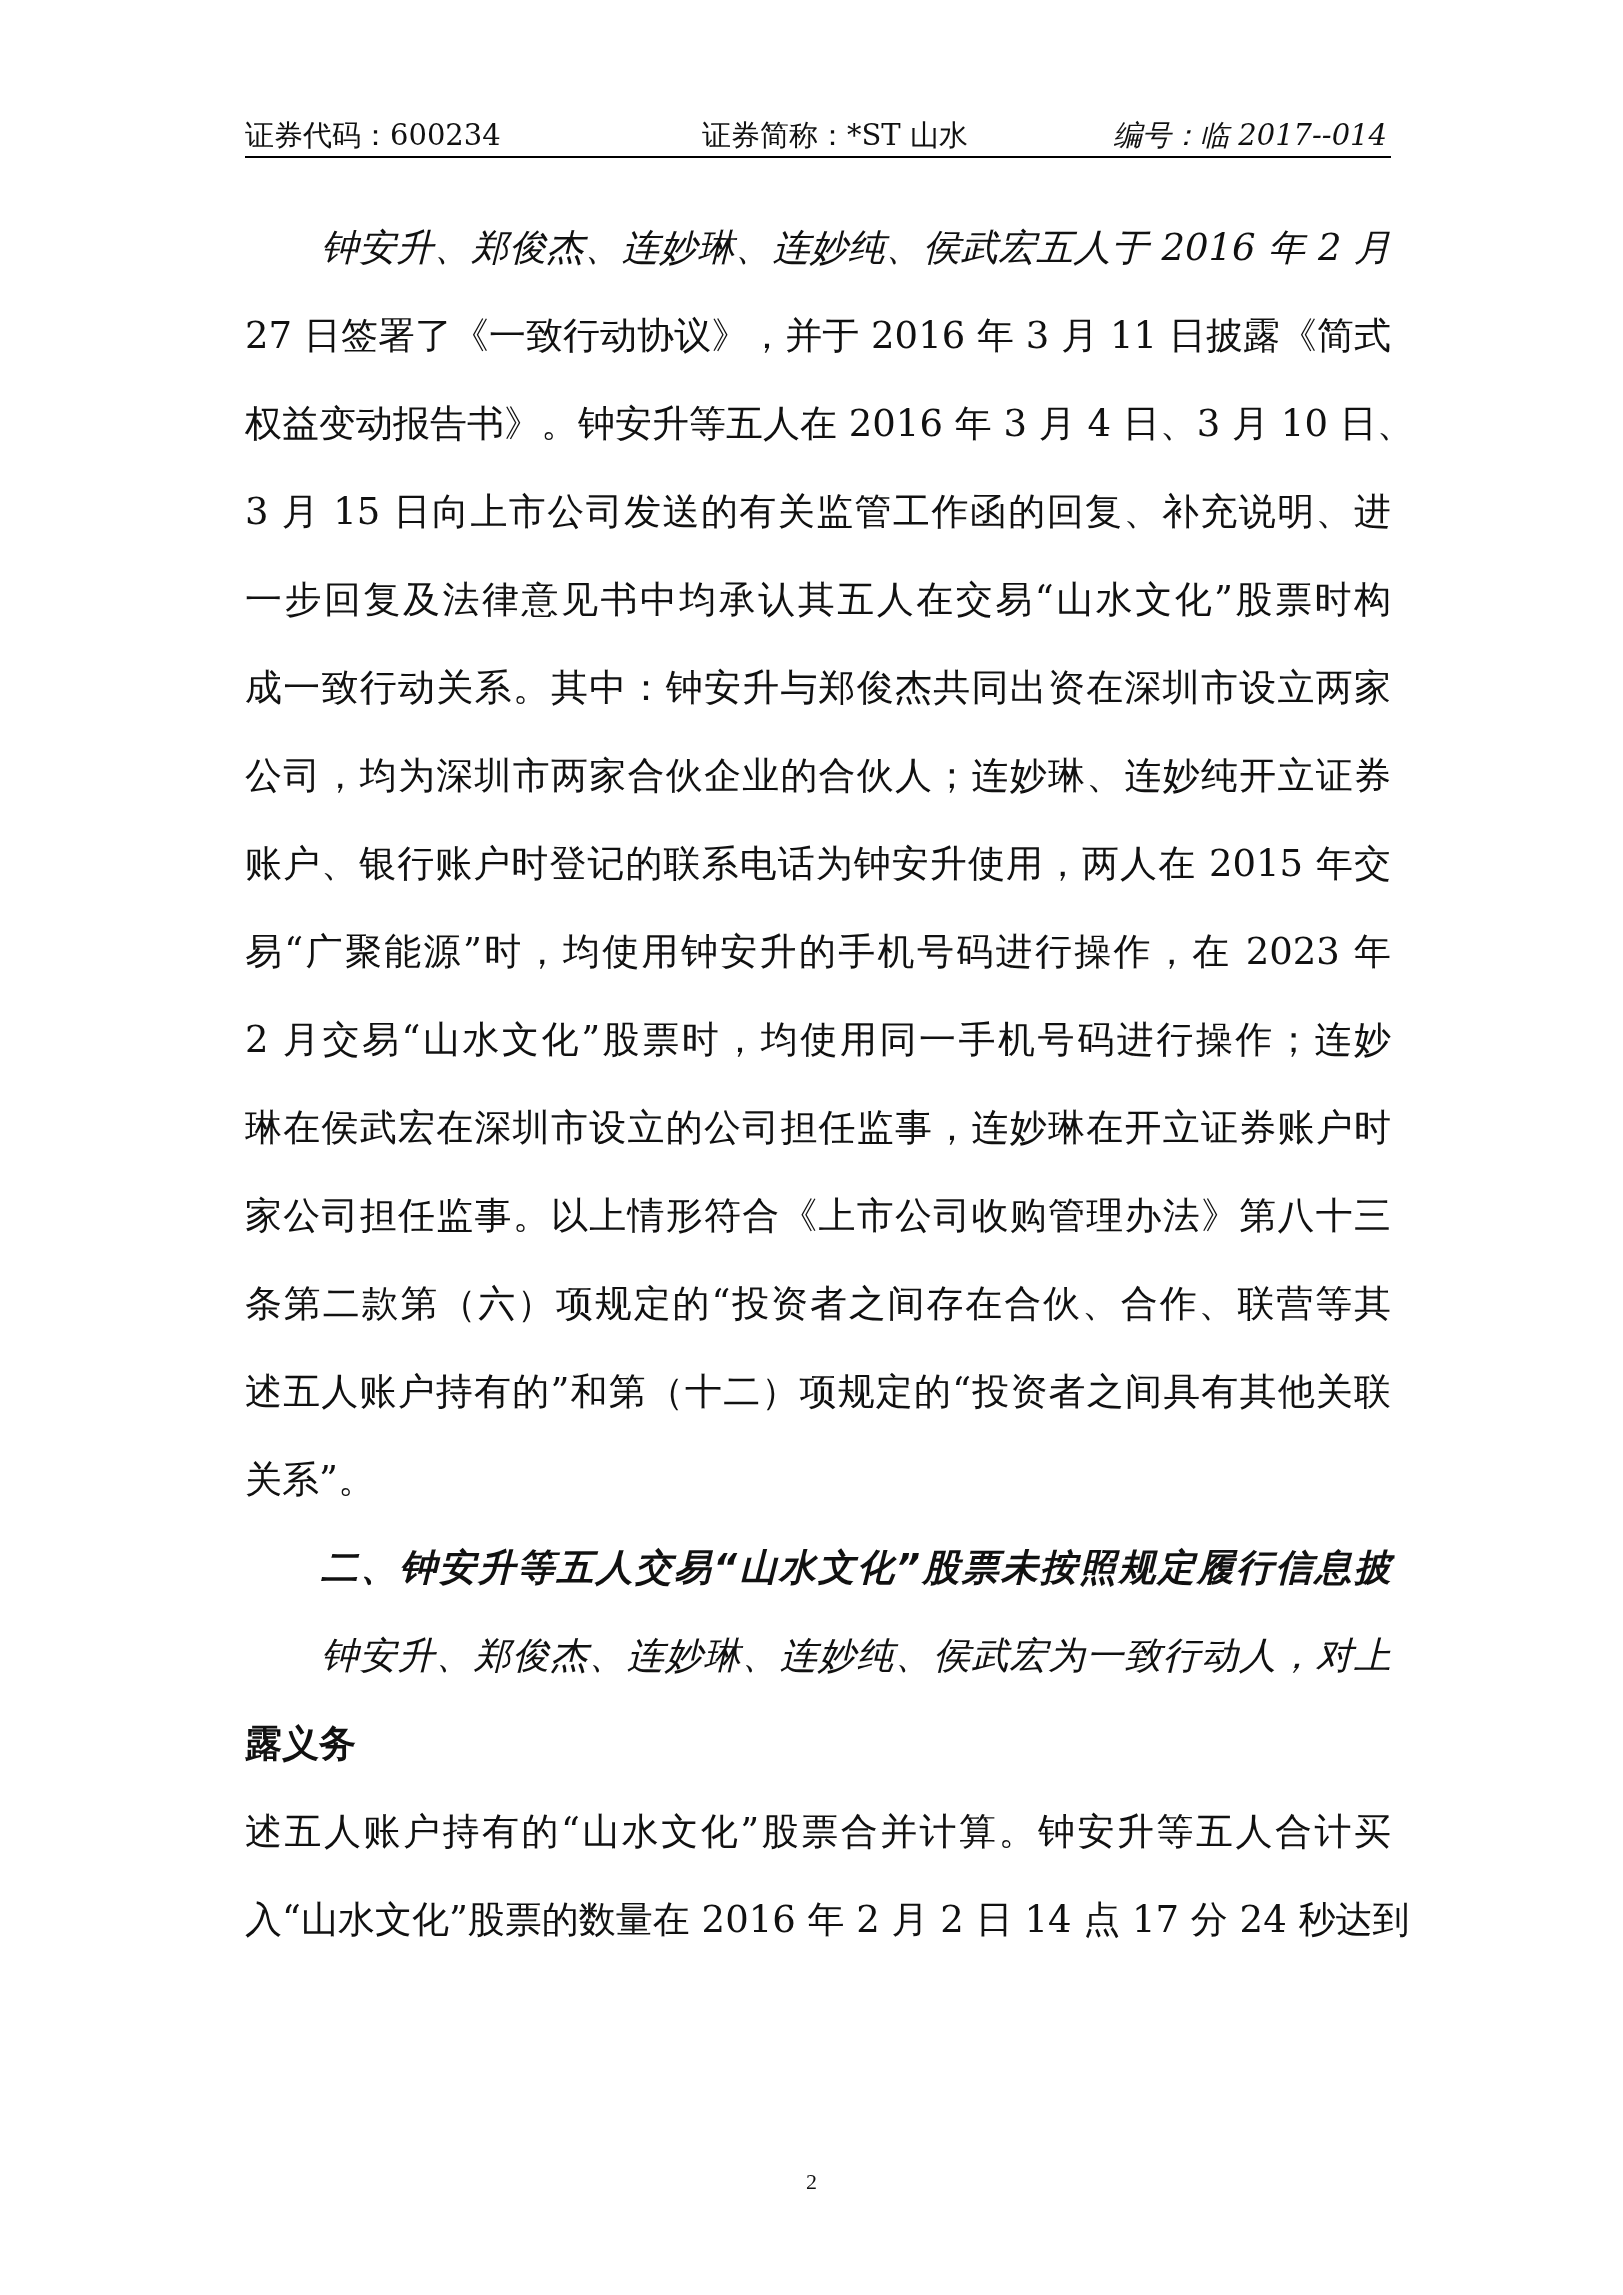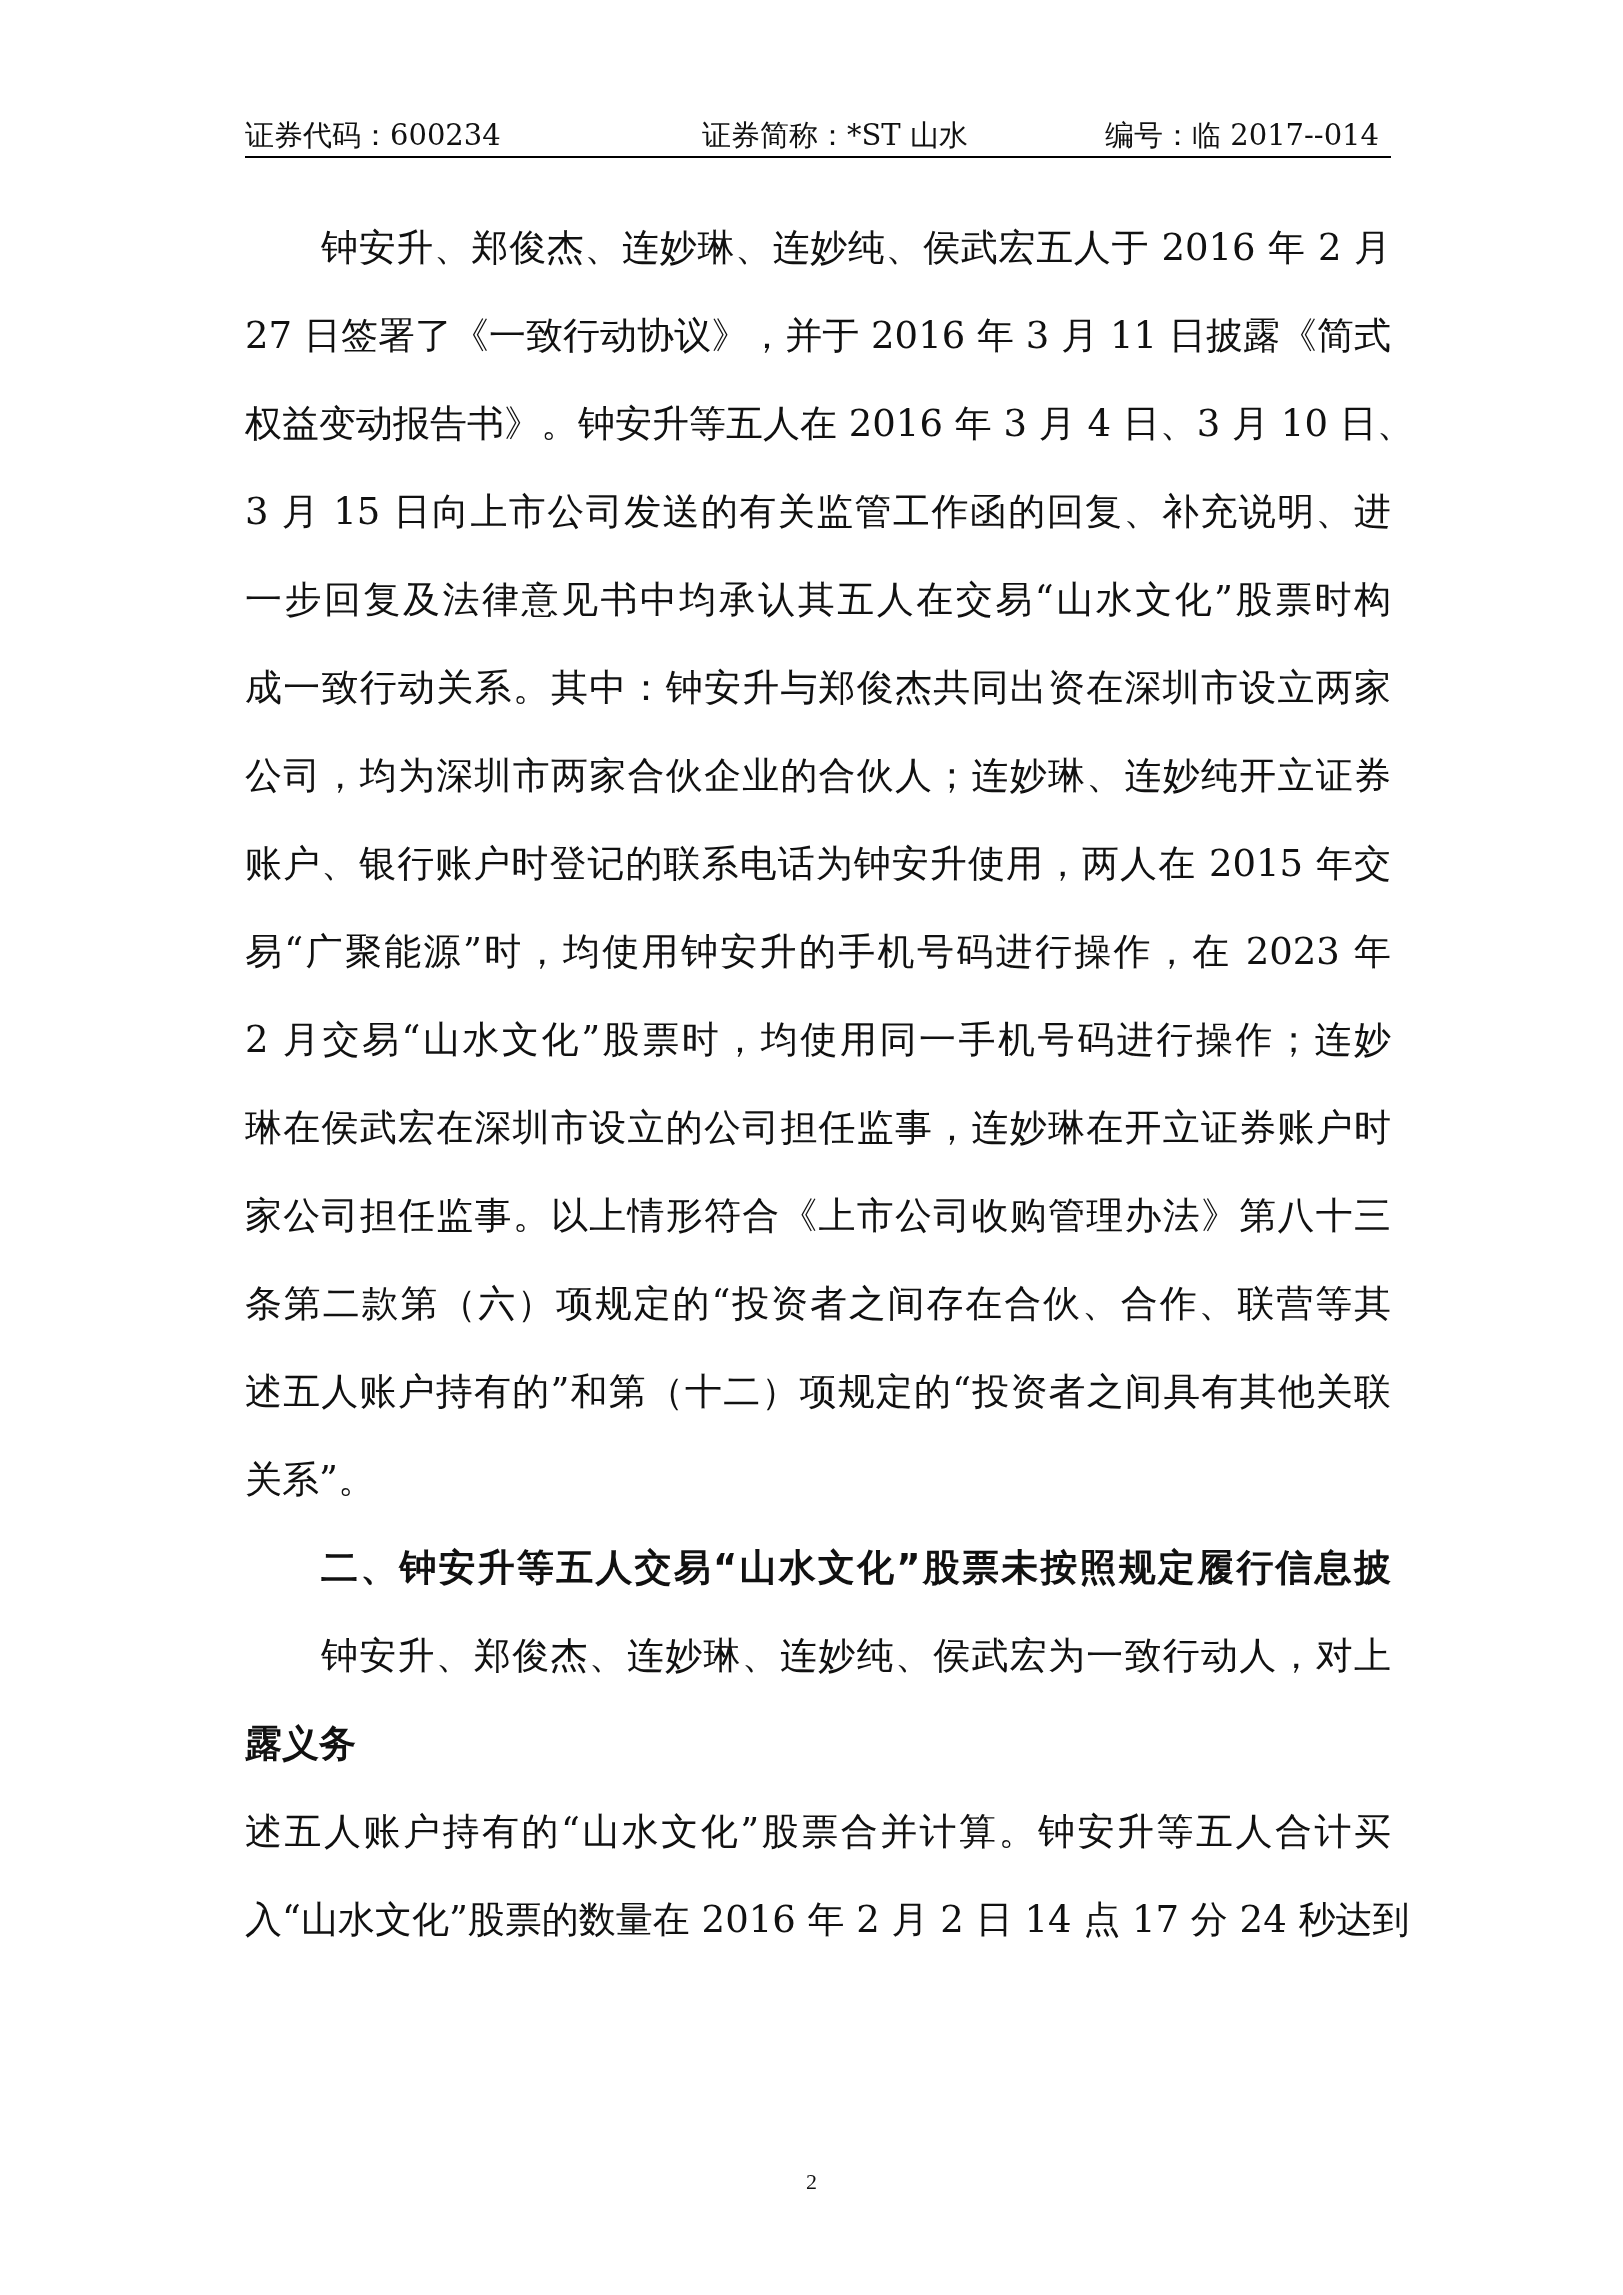--- a/index.html
+++ b/index.html
@@ -3,25 +3,25 @@
 <meta charset="utf-8">
 <style>
   html, body { margin: 0; padding: 0; background: #ffffff; }
   body { width: 1623px; height: 2295px; position: relative; overflow: hidden;
          font-family: "DejaVu Serif", "Liberation Serif", serif; color: #111; }
   .header { position: absolute; left: 245px; top: 114px; width: 1146px; height: 42px;
             border-bottom: 2.5px solid #000; font-size: 29px; line-height: 42px; }
   .header span { position: absolute; top: 0; white-space: nowrap; }
   .h-code { left: 0; }
   .h-short { left: 457px; text-align: right; }
-  .h-num { right: 12px; }
+  .h-num { right: 4px; font-style: italic; }
   .body { position: absolute; left: 245px; top: 222px; width: 1146px; }
   .line { height: 88px; font-size: 37px; line-height: 51px; white-space: nowrap;
           text-align: justify; text-align-last: justify; }
-  .line.indent { padding-left: 76px; }
+  .line.indent { padding-left: 76px; font-style: italic; }
   .line.last { text-align-last: left; }
   .line.bold { font-weight: bold; font-family: "DejaVu Sans", "Liberation Sans", sans-serif; }
   .page-num { position: absolute; left: 0; width: 1623px; top: 2169px; text-align: center;
               font-size: 22px; font-family: "Liberation Serif", serif; }
 </style>
 </head>
 <body>
 
 <div class="header">
   <span class="h-code">证券代码：600234</span>

